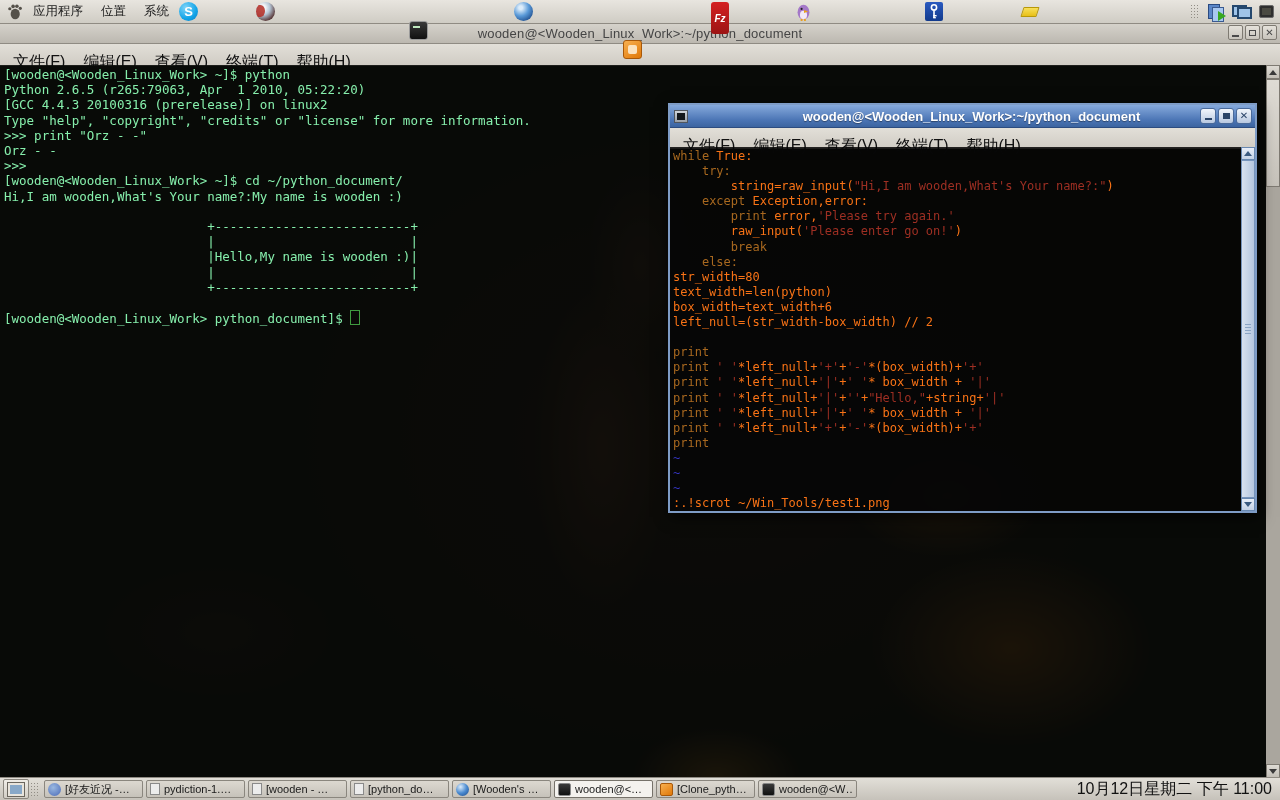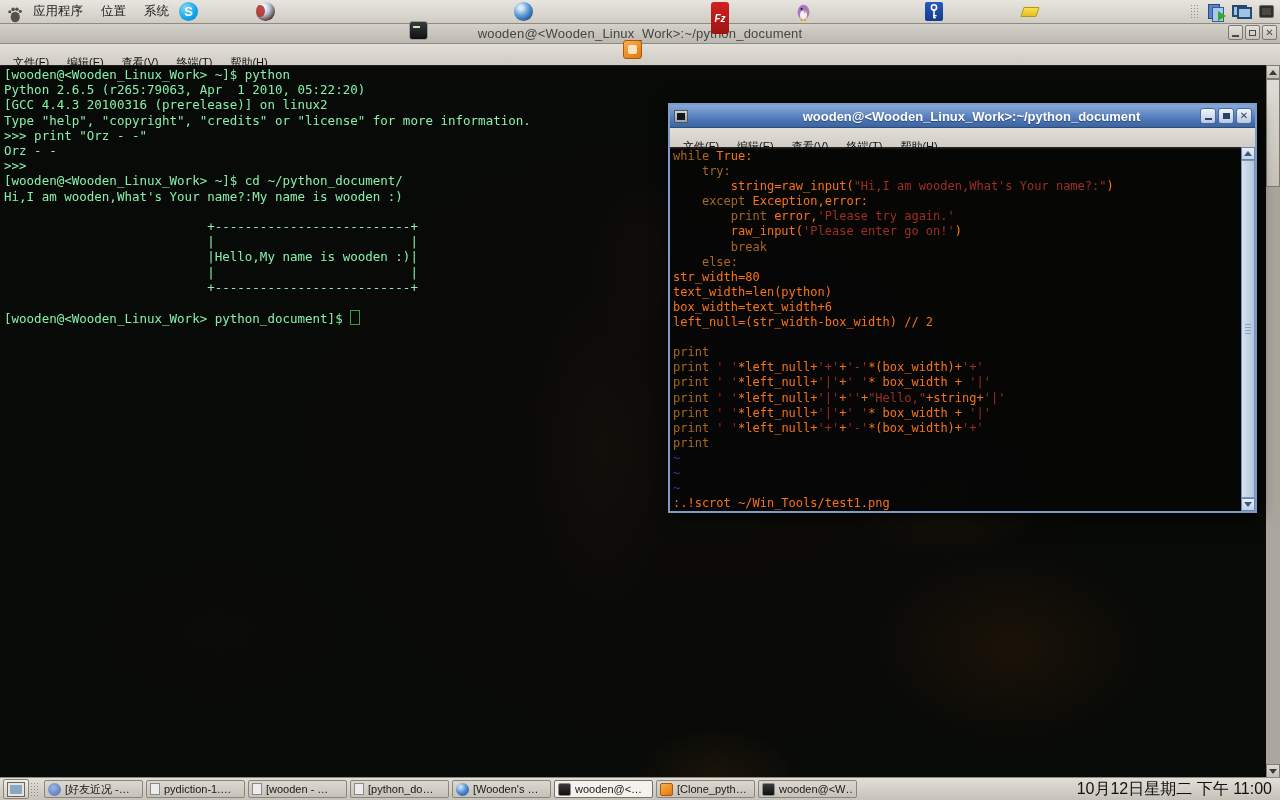--- a/index.html
+++ b/index.html
@@ -15,21 +15,21 @@
       radial-gradient(160px 90px at 17% 79%, rgba(70,34,16,0.35), rgba(70,34,16,0) 75%),
       radial-gradient(520px 400px at 55% 55%, rgba(70,28,14,0.45), rgba(20,8,5,0) 80%);
   }
 
   
   .top-panel{position:absolute;top:0;left:0;right:0;height:23px;
     background:linear-gradient(#e8e5df,#cfccc4);border-bottom:1px solid #8f8b83;z-index:50;}
   .taskbar{position:absolute;bottom:0;left:0;right:0;height:22px;
     background:linear-gradient(#e2dfd8,#c6c2ba);border-top:1px solid #8f8b83;z-index:50;
     display:flex;align-items:center;}
-  .panel-menus{position:absolute;left:4px;top:0;height:23px;display:flex;align-items:flex-end;}
+  .panel-menus{position:absolute;left:4px;top:0;height:23px;display:flex;align-items:center;}
   .panel-menu{font-size:12.5px;color:#1a1a1a;padding:3px 9px;cursor:default;}
   .foot{width:18px;height:17px;margin-left:2px;}
   .sep{width:7px;height:17px;margin:0 2px;
     background-image:radial-gradient(circle,#918d85 0.8px,transparent 1px);
     background-size:3px 3px;background-position:center;}
   .launch{position:absolute;top:2px;width:19px;height:19px;}
   .tray{position:absolute;right:6px;top:0;height:23px;display:flex;align-items:center;gap:7px;}
 
   
   .ic-circle{border-radius:50%;}
@@ -73,21 +73,21 @@
     border-bottom:1px solid #8f8b83;display:flex;align-items:center;position:relative;}
   .titlebar-grey .titletext{flex:1;text-align:center;font-size:13px;color:#454545;letter-spacing:0.2px;}
   .winbtns{position:absolute;right:3px;top:2px;display:flex;gap:2px;}
   .wbtn{width:15px;height:15px;background:linear-gradient(#e4e1da,#c8c4bc);border:1px solid #7e7a72;
     box-sizing:border-box;display:flex;align-items:center;justify-content:center;border-radius:2px;}
   .g-min{width:7px;height:2px;background:#4a4a4a;margin-top:6px;}
   .g-max{width:7px;height:6px;border:1.5px solid #4a4a4a;box-sizing:border-box;}
   .g-close{font-size:10px;color:#4a4a4a;line-height:1;font-weight:bold;}
   .menubar{height:21px;background:linear-gradient(#e2dfd8,#d0ccc4);border-bottom:1px solid #9a968e;
     display:flex;align-items:center;padding-left:4px;}
-  .menu-item{font-size:11px;color:#111;padding:10px 9px;margin-top:16px;}
+  .menu-item{font-size:16px;color:#111;padding:10px 9px;margin-top:16px;}
   .termwrap{position:absolute;top:42px;left:0;right:0;bottom:0;}
   .termtext{position:absolute;left:0;top:0;right:14px;bottom:0;background:rgba(8,10,8,0.85);
     font-family:"DejaVu Sans Mono","Liberation Mono",monospace;font-size:12.5px;line-height:15.2px;
     color:#86efac;padding:2px 16px 0 4px;overflow:hidden;}
   .line{white-space:pre;}
   .cursor{display:inline-block;width:8px;height:13px;border:1px solid #3f9c40;vertical-align:-2px;}
 
   
   .sb{position:absolute;right:0;top:0;bottom:0;width:14px;}
   .sb-grey{background:#aaa69e;}

